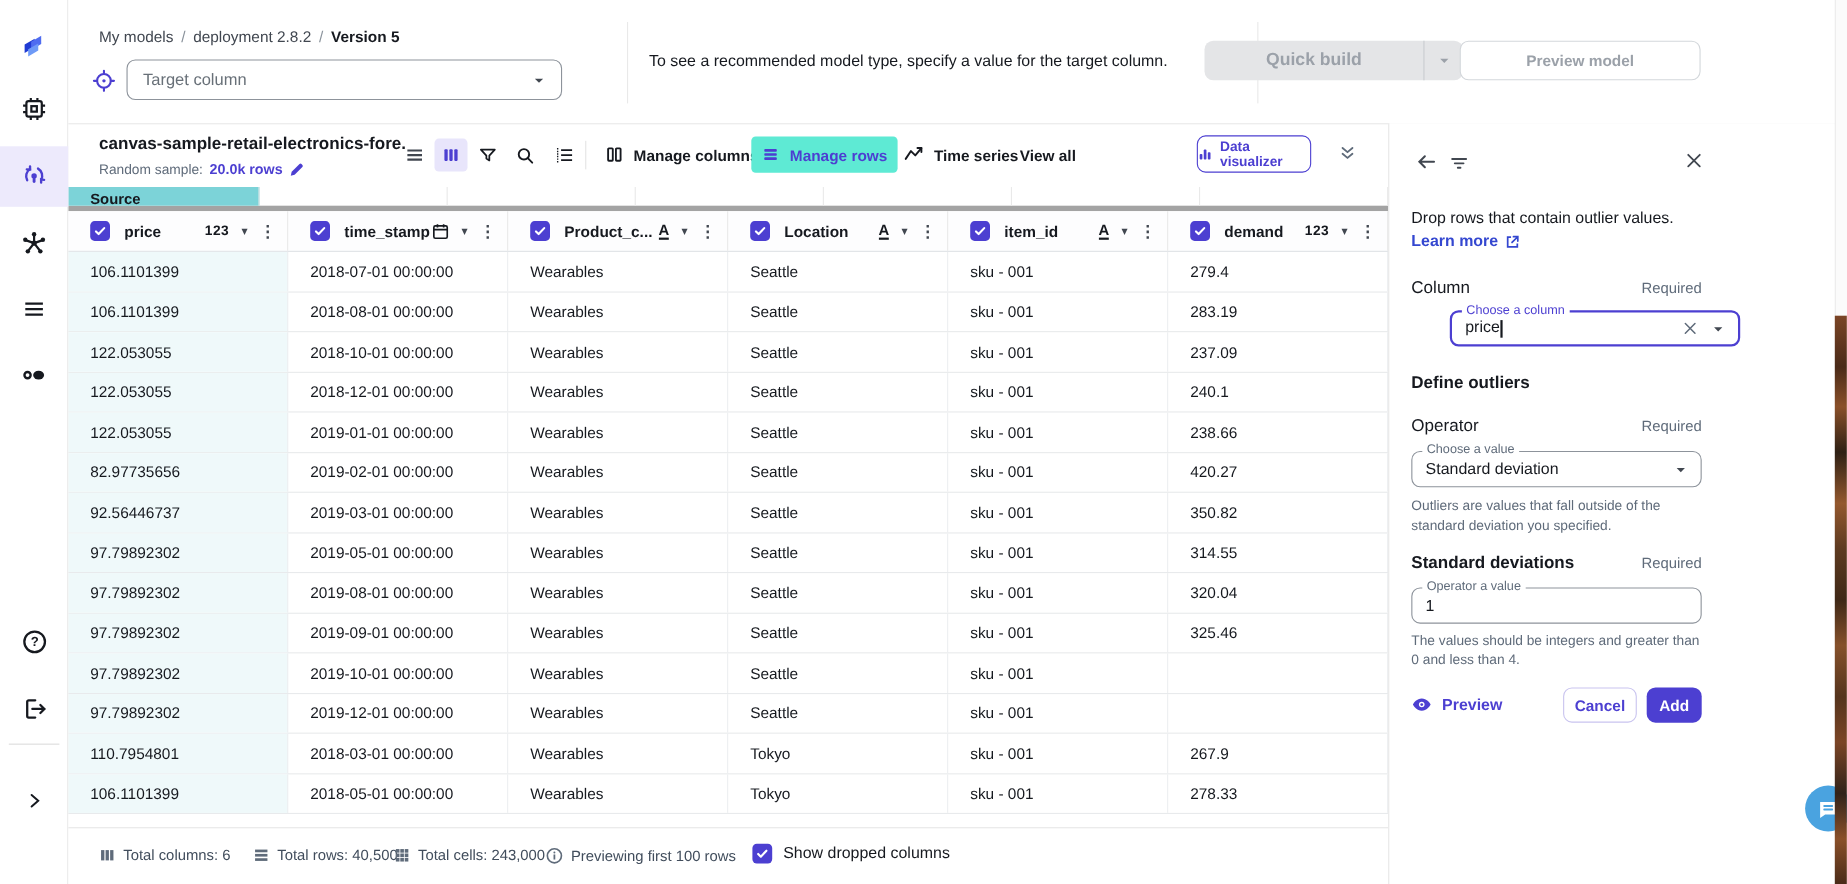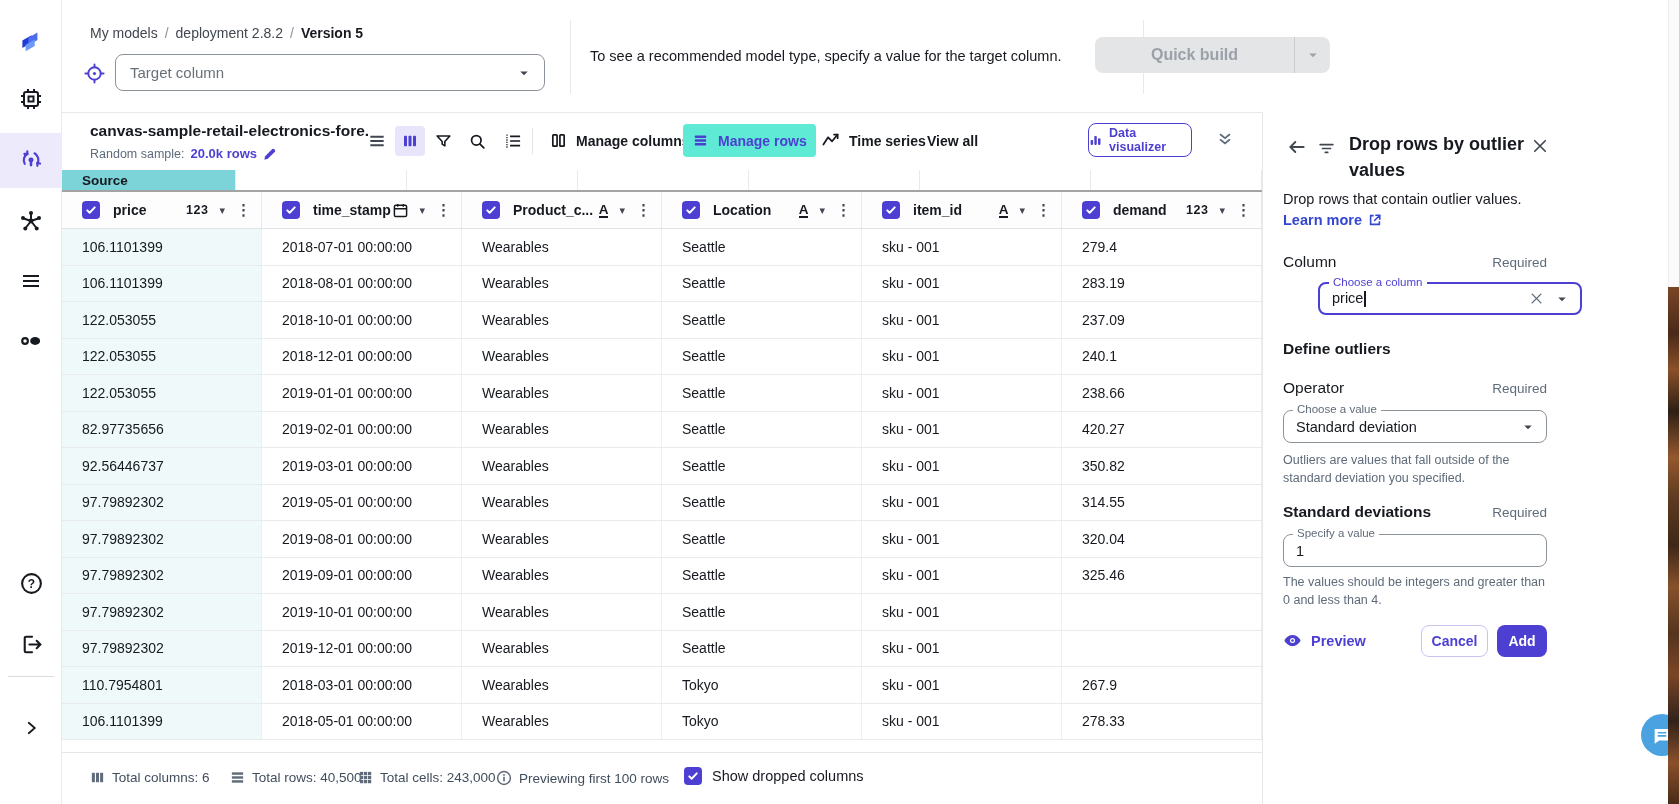--- a/index.html
+++ b/index.html
@@ -15,21 +15,21 @@
   .side-active { position:absolute; left:0; top:133px; width:62px; height:55px; background:#edeafc; }
 
   
   .app { position:absolute; left:62px; top:0; width:1617px; height:804px; }
 
   .breadcrumb { position:absolute; left:28px; top:25px; font-size:14px; color:#414750; }
   .breadcrumb .sep { margin:0 7px; color:#8b939c; }
   .breadcrumb .last { font-weight:bold; color:#16191f; }
 
   .target-ic { position:absolute; left:21px; top:62px; }
-  .target-select { position:absolute; left:53px; top:54px; width:430px; height:37px;
+  .target-select { position:absolute; left:53px; top:54px; width:396px; height:37px;
     border:1px solid #8d939b; border-radius:8px; display:flex; align-items:center;
     padding:0 14px; cursor:pointer; background:#fff; }
   .target-select .ph { color:#687078; font-size:15px; flex:1; }
   .vdiv { position:absolute; top:20px; width:1px; height:74px; background:#e9e9e9; }
   .hint { position:absolute; left:528px; top:48px; width:480px; font-size:14.5px; color:#16191f; }
 
   .btn { display:flex; align-items:center; justify-content:center; border-radius:8px;
     font-weight:bold; font-size:14px; cursor:pointer; }
   .qb-wrap { position:absolute; left:1033px; top:37px; width:235px; height:36px;
     background:#e4e5e7; border-radius:8px; display:flex; color:#9ba1a9; }
@@ -53,21 +53,21 @@
   .tb-group { position:absolute; top:124px; height:33px; display:flex; align-items:center;
     gap:9px; font-size:14px; font-weight:bold; color:#16191f; cursor:pointer; padding:0 9px; border-radius:4px; }
   .tb-group.sel { background:#5eead4; color:#4c3fd1; }
   .dv-btn { position:absolute; left:1026px; top:123px; width:104px; height:34px;
     border:1px solid #4c3fd1; border-radius:8px; color:#4c3fd1; display:flex;
     align-items:center; justify-content:center; gap:7px; font-size:12.5px; font-weight:bold; cursor:pointer; background:#fff; }
   .dbl-chev { position:absolute; left:1154px; top:130px; cursor:pointer; }
 
   
   .grid { position:absolute; left:0; top:170px; width:1200px; }
-  .grid-band { display:flex; height:22px; border-bottom:2px solid #a3a3a3; }
+  .grid-band { display:flex; height:22px; border-bottom:5px solid #a3a3a3; }
   .band-cell { width:200px; border-right:1px solid #e9e9e9; }
   .band-cell.src { background:#7cd3d8; font-size:13.5px; font-weight:bold; line-height:22px;
     padding-left:20px; color:#16191f; }
   .grid-head { display:flex; height:37px; border-bottom:1px solid #dfe3e6; background:#fdfdfe; }
   .hcell { width:200px; display:flex; align-items:center; padding:0 10px 0 20px;
     border-right:1px solid #e9e9e9; position:relative; }
   .cb { width:18px; height:18px; background:#4c3fd1; border-radius:4px; display:flex;
     align-items:center; justify-content:center; flex:none; cursor:pointer; }
   .cname { font-weight:bold; font-size:14px; margin-left:13px; flex:1; white-space:nowrap; overflow:hidden; }
   .htools { display:flex; align-items:center; gap:11px; }
@@ -230,20 +230,21 @@
     <div class="vdiv" style="left:1081px"></div>
 
     <div class="qb-wrap">
       <div class="qb-main">Quick build</div>
       <div class="qb-caret">
         <svg width="12" height="12" viewBox="0 0 16 16">
             <path d="M3 6l5 5 5-5z" fill="#9ba1a9"></path>
           </svg>
       </div>
     </div>
+    <button class="btn pm-btn">Preview model</button>
 
     <div class="hline" style="top:112px; width:1606px"></div>
 
     <div class="ds-title">canvas-sample-retail-electronics-fore...</div>
     <div class="ds-sample">
       <span>Random sample:</span>
       <span class="lnk">20.0k rows</span>
       <svg width="14" height="14" viewBox="0 0 16 16">
           <path d="M1.5 14.5l1-4L10.6 2.4a1.5 1.5 0 0 1 2.1 0l.9.9a1.5 1.5 0 0 1 0 2.1L5.5 13.5z" fill="#4c3fd1"></path>
         </svg>
@@ -596,21 +597,20 @@
       <div class="p-ic" style="left:24px;top:25px">
         <svg width="20" height="20" viewBox="0 0 24 24" fill="none" stroke="#414750" stroke-width="2.2" stroke-linecap="round">
             <path d="M20 12H4M10 6l-6 6 6 6"></path>
           </svg>
       </div>
       <div class="p-ic" style="left:54px;top:27px">
         <svg width="19" height="19" viewBox="0 0 24 24" stroke="#414750" stroke-width="2.2" stroke-linecap="round">
             <path d="M4 7h16M7 12h10M10.5 17h3"></path>
           </svg>
       </div>
-      <div class="p-title">Drop rows by outlier values</div>
       <div class="p-ic" style="left:268px;top:25px">
         <svg width="18" height="18" viewBox="0 0 24 24" stroke="#414750" stroke-width="2.2" stroke-linecap="round">
             <path d="M5 5l14 14M19 5 5 19"></path>
           </svg>
       </div>
 
       <div class="p-desc">Drop rows that contain outlier values.</div>
       <div class="p-learn">
         <span>Learn more</span>
         <svg width="14" height="14" viewBox="0 0 16 16" fill="none" stroke="#3447d0" stroke-width="1.8">
@@ -649,21 +649,21 @@
             <path d="M3 6l5 5 5-5z" fill="#414750"></path>
           </svg>
       </div>
       <div class="p-help" style="top:340px">Outliers are values that fall outside of the standard deviation you specified.</div>
 
       <div class="p-row" style="top:391px">
         <span class="p-label" style="font-weight:bold">Standard deviations</span>
         <span class="p-req">Required</span>
       </div>
       <div class="field plain" style="top:422px">
-        <span class="flabel">Specify a value</span>
+        <span class="flabel">Operator a value</span>
         <span class="fvalue">1</span>
       </div>
       <div class="p-help" style="top:462px">The values should be integers and greater than 0 and less than 4.</div>
 
       <div class="p-preview">
         <svg width="19" height="19" viewBox="0 0 24 24">
             <path d="M12 5C6.5 5 2.8 9.6 1.8 12c1 2.4 4.7 7 10.2 7s9.2-4.6 10.2-7C21.2 9.6 17.5 5 12 5z" fill="#4c3fd1"></path>
             <circle cx="12" cy="12" r="3.2" fill="#fff"></circle>
             <circle cx="12" cy="12" r="1.6" fill="#4c3fd1"></circle>
           </svg>

